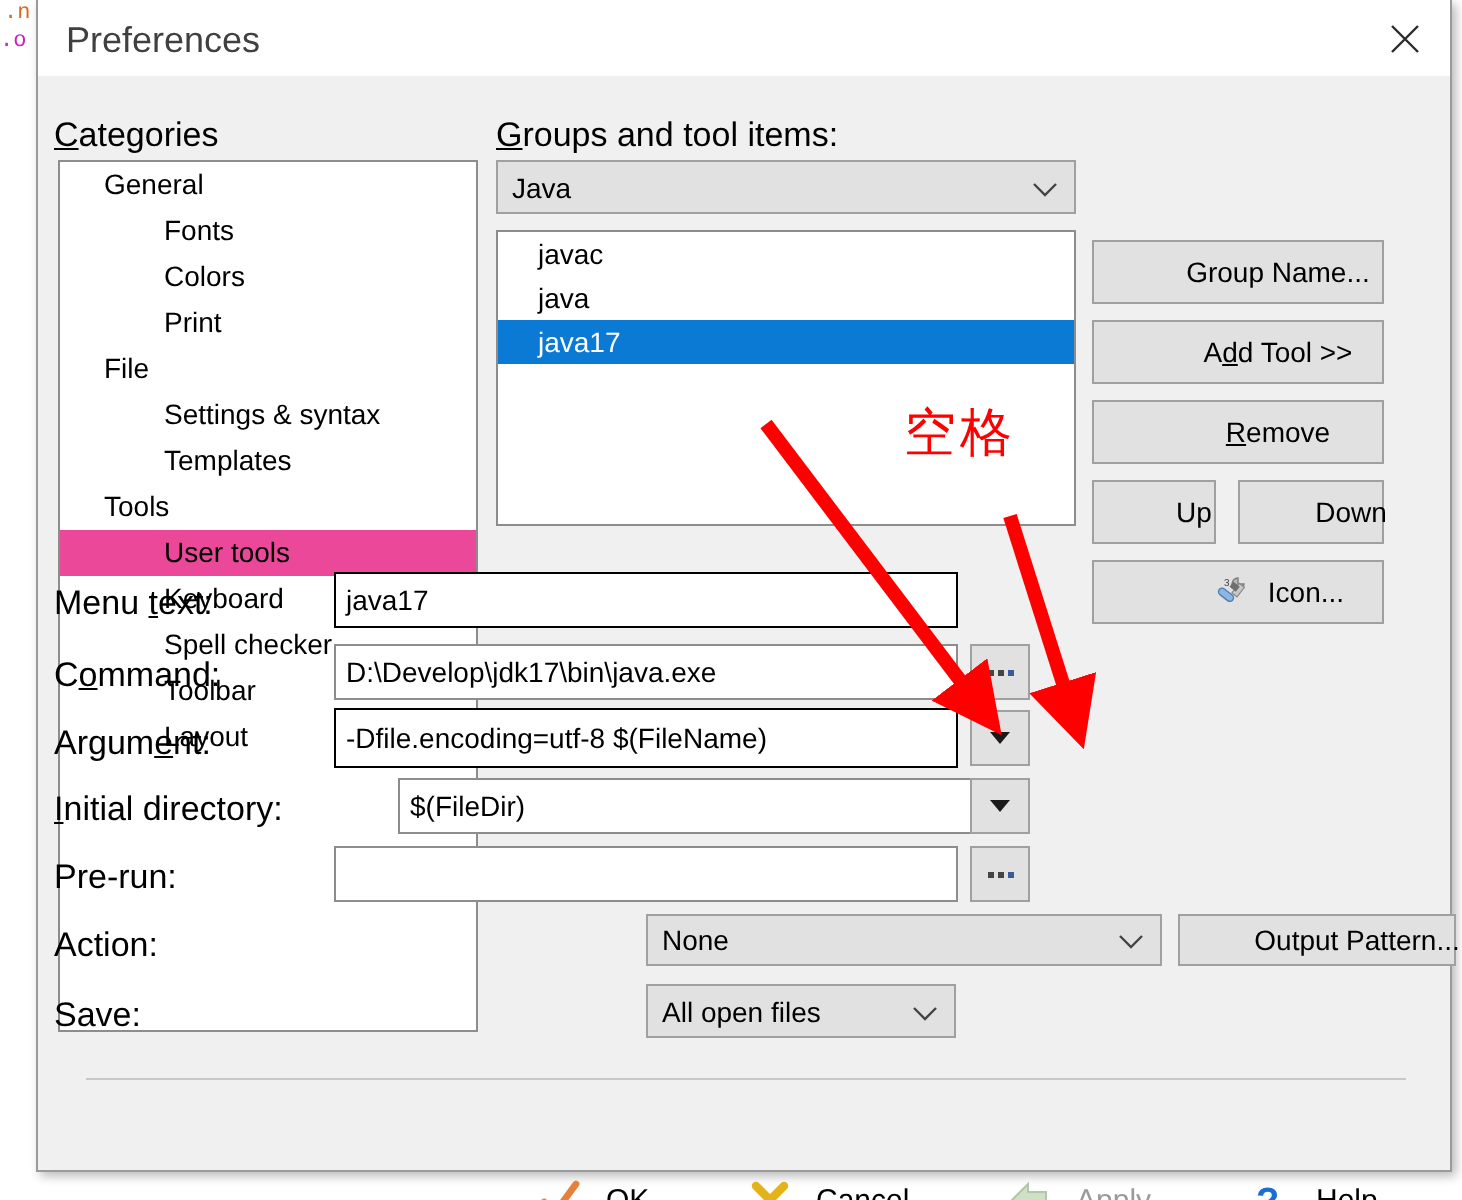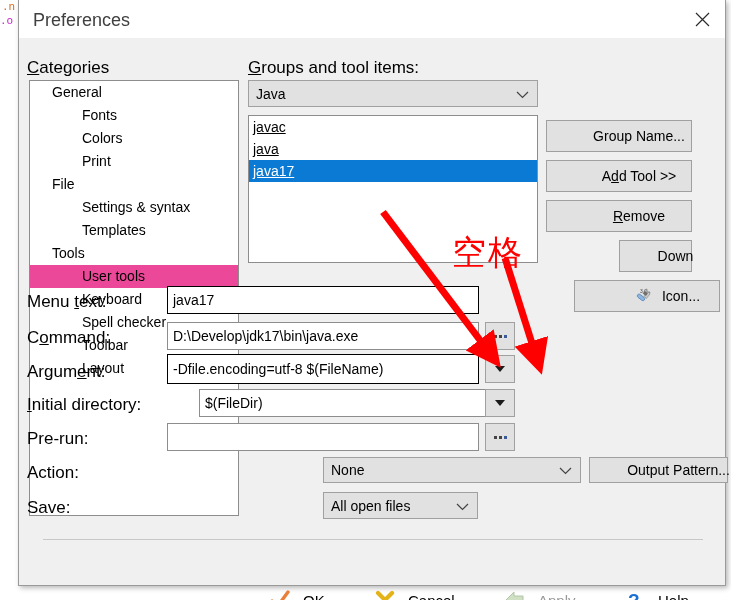--- a/index.html
+++ b/index.html
@@ -97,43 +97,43 @@
 
   #group-combo { left: 229px; top: 42px; width: 290px; height: 27px; }
 
   .tool-list {
     position: absolute; left: 229px; top: 77px;
     width: 290px; height: 148px;
     background: #ffffff; border: 1px solid #8d8d8d;
     box-sizing: border-box; overflow: hidden;
   }
   .tool-item {
-    height: 22px; line-height: 22px; padding-left: 4px;
-    font-size: 14px; color: #000; white-space: nowrap; cursor: default; text-decoration: underline;
+    height: 22px; line-height: 22px; padding-left: 20px;
+    font-size: 14px; color: #000; white-space: nowrap; cursor: default;
   }
   .tool-item.sel { background: #0b7ad5; color: #ffffff; }
 
   
   .btn {
     position: absolute;
     background: #e1e1e1;
     border: 1px solid #a0a0a0;
     box-sizing: border-box;
     font-size: 14px; color: #000;
     display: flex; align-items: center; justify-content: center;
     cursor: pointer; white-space: nowrap; padding-left: 40px;
   }
   .btn u { text-decoration: underline; }
 
   #btn-group-name { left: 527px; top: 82px; width: 146px; height: 32px; }
   #btn-add-tool   { left: 527px; top: 122px; width: 146px; height: 32px; }
   #btn-remove     { left: 527px; top: 162px; width: 146px; height: 32px; }
   #btn-up         { left: 527px; top: 202px; width: 62px;  height: 32px; }
   #btn-down       { left: 600px; top: 202px; width: 73px;  height: 32px; }
-  #btn-icon       { left: 527px; top: 242px; width: 146px; height: 32px; gap: 8px; margin-left: 28px; }
+  #btn-icon       { left: 527px; top: 242px; width: 146px; height: 32px; gap: 8px; }
 
   .icon-tool { width: 20px; height: 18px; display: block; }
 
   
   .fld {
     position: absolute;
     background: #ffffff;
     border: 1px solid #8d8d8d;
     box-sizing: border-box;
     font-size: 14px; color: #000;
@@ -183,22 +183,22 @@
   #foot-apply  { left: 485px; }
   #foot-help   { left: 605px; }
   .fico { width: 22px; height: 22px; display: block; }
 
   
   .anno-layer {
     position: absolute; left: 0; top: 0; width: 731px; height: 600px;
     pointer-events: none;
   }
   .anno-text {
-    position: absolute; left: 452px; top: 230px;
-    font-size: 34px; color: #fe0000; font-weight: 400;
+    position: absolute; left: 452px; top: 199px;
+    font-size: 26px; color: #fe0000; font-weight: 400;
     font-family: "DejaVu Sans", sans-serif;
     letter-spacing: 2px;
   }
 </style>
 </head>
 <body>
 
 <div id="root">
 
   <div class="bg-editor">
@@ -256,20 +256,21 @@
       <div class="btn" id="btn-group-name">Group Name...</div>
       <div class="btn" id="btn-add-tool">
           <span>A</span>
           <u>d</u>
           <span>d Tool &gt;&gt;</span>
         </div>
       <div class="btn" id="btn-remove">
           <u>R</u>
           <span>emove</span>
         </div>
+      <div class="btn" id="btn-up">Up</div>
       <div class="btn" id="btn-down">Down</div>
       <div class="btn" id="btn-icon">
         <span>
           <svg class="icon-tool" viewBox="0 0 20 18">
             <path d="M13,2 a3,3 0 1,0 3,3 l-3,0 z" fill="#b9b9b9" stroke="#7d7d7d" stroke-width="0.7"></path>
             <rect x="11.5" y="5" width="3.2" height="6" fill="#c9c9c9" stroke="#8a8a8a" stroke-width="0.6" transform="rotate(38 13 8)"></rect>
             <rect x="3" y="8.5" width="8.5" height="3.6" rx="1.8" fill="#8fb6e0" stroke="#4c7fb5" stroke-width="0.7" transform="rotate(38 7 10)"></rect>
             <rect x="9.5" y="4.5" width="4" height="3.2" fill="#6f6f6f" transform="rotate(38 11 6)"></rect>
             <text x="6" y="6" font-size="5" fill="#3f3f3f" font-family="'Liberation Sans',sans-serif">3</text>
           </svg>

